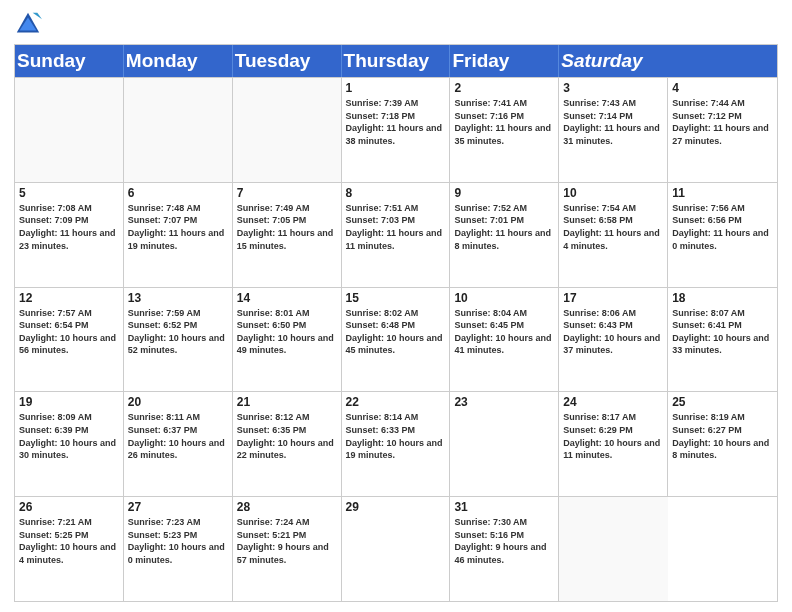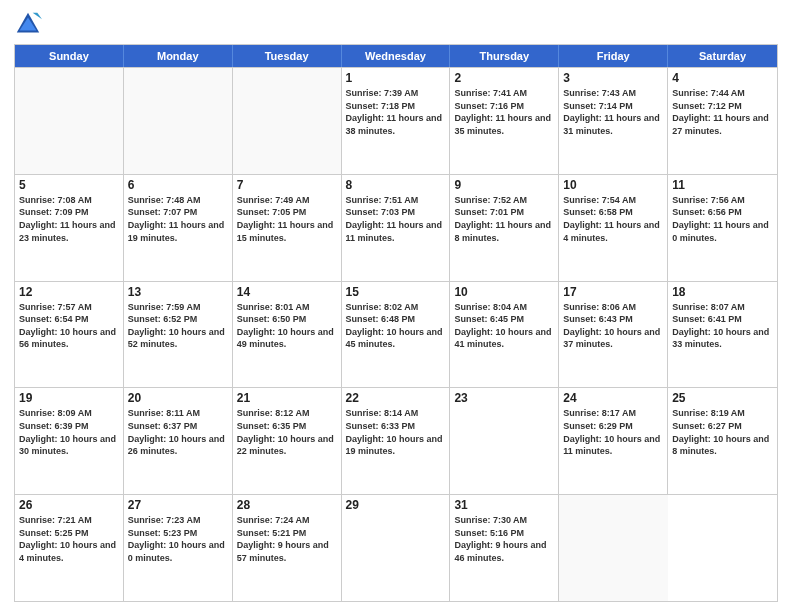--- a/index.html
+++ b/index.html
@@ -59,27 +59,26 @@
       flex-direction: column;
       border: 1px solid #ccc;
     }
     .cal-header-row {
       display: grid;
       grid-template-columns: repeat(7, 1fr);
       background: #3366cc;
     }
     .cal-header-cell {
       color: #fff;
-      font-size: 11px;
-      font-weight: bold;
-      text-align: center;
+      font-size: 19px;
+      font-weight: bold;
       padding: 5px 2px;
       border-right: 1px solid #5588dd;
     }
-    .cal-header-cell:last-child { border-right: none; }
+    .cal-header-cell:last-child { border-right: none; font-style: italic; }
     .cal-body {
       flex: 1;
       display: flex;
       flex-direction: column;
     }
     .cal-row {
       display: grid;
       grid-template-columns: repeat(7, 1fr);
       flex: 1;
       border-top: 1px solid #ccc;
@@ -128,21 +127,20 @@
       <div class="month-title"></div>
       <div class="location"></div>
     </div>
   </div>
 
   <div class="calendar">
     <div class="cal-header-row">
     <div class="cal-header-cell">Sunday</div>
         <div class="cal-header-cell">Monday</div>
         <div class="cal-header-cell">Tuesday</div>
-        <div class="cal-header-cell">Wednesday</div>
         <div class="cal-header-cell">Thursday</div>
         <div class="cal-header-cell">Friday</div>
         <div class="cal-header-cell">Saturday</div>
       </div>
     <div class="cal-body">
     <div class="cal-row">
           <div class="cal-cell empty"></div>
           <div class="cal-cell empty"></div>
           <div class="cal-cell empty"></div>
           <div class="cal-cell">

